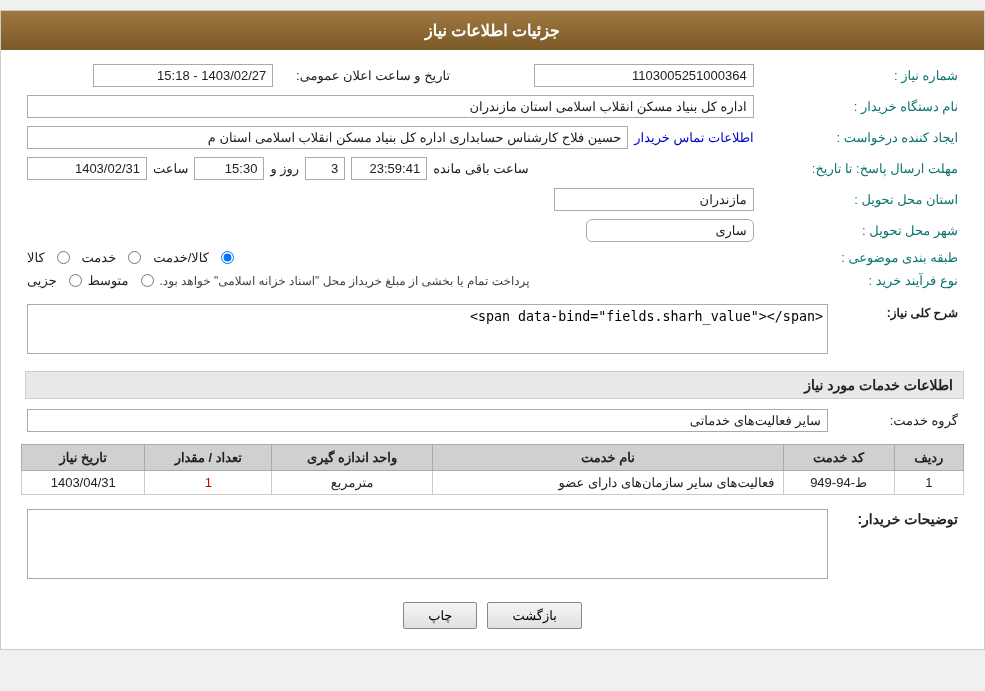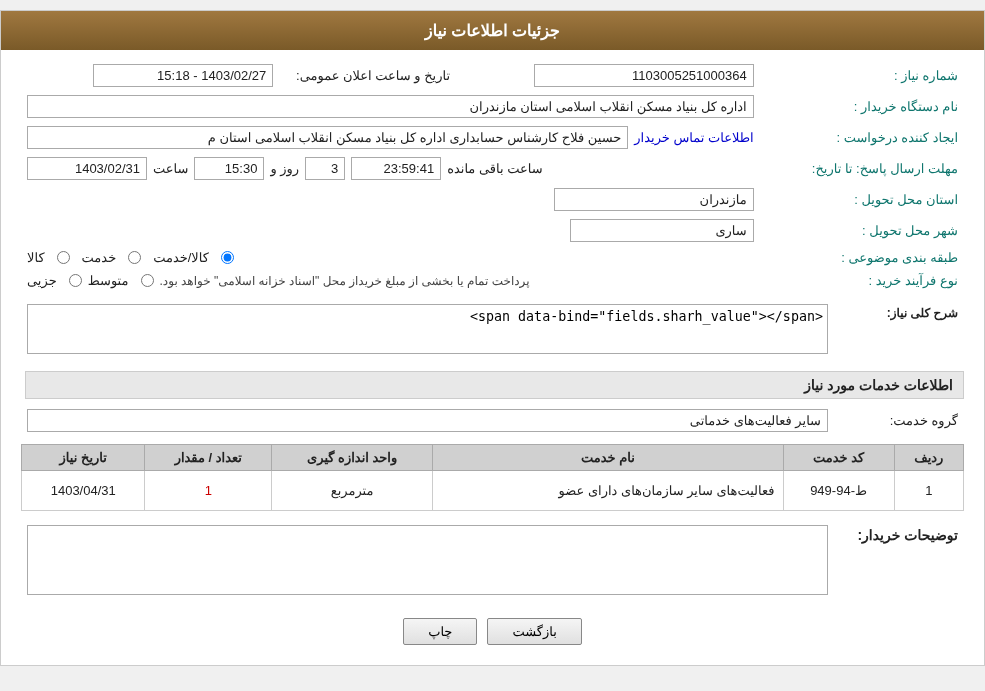--- a/index.html
+++ b/index.html
@@ -103,21 +103,21 @@
     }
     .services-table th {
       background: #d0d0d0;
       border: 1px solid #aaa;
       padding: 5px 8px;
       text-align: center;
       font-weight: bold;
     }
     .services-table td {
       border: 1px solid #ccc;
-      padding: 12px 8px;
+      padding: 4px 8px;
       text-align: center;
     }
     .services-table td.right {
       text-align: right;
     }
     .col-num { color: #c00; }
     .bottom-buttons {
       text-align: center;
       margin-top: 16px;
       display: flex;
@@ -180,37 +180,37 @@
 
       <tr>
         <td class="label-cell">مهلت ارسال پاسخ: تا تاریخ:</td>
         <td colspan="3">
           <div style="display:flex; align-items:center; gap:6px; flex-direction:row-reverse;">
             <div class="input-box" style="width:120px;">1403/02/31</div>
             <span>ساعت</span>
             <div class="input-box" style="width:70px;padding-left:44px;">15:30</div>
             <span>روز و</span>
             <div class="input-box" style="width:40px;">3</div>
-            <div class="input-box" style="width:90px;">23:59:41</div>
+            <div class="input-box" style="width:76px;">23:59:41</div>
             <span>ساعت باقی مانده</span>
           </div>
         </td>
       </tr>
 
       <tr>
         <td class="label-cell">استان محل تحویل :</td>
         <td colspan="3">
           <div class="input-box" style="width:200px;">مازندران</div>
         </td>
       </tr>
 
       <tr>
         <td class="label-cell">شهر محل تحویل :</td>
         <td colspan="3">
-          <div class="input-box" style="width:184px;">ساری</div>
+          <div class="input-box" style="width:168px;border-radius:6px;">ساری</div>
         </td>
       </tr>
 
       <tr>
         <td class="label-cell">طبقه بندی موضوعی :</td>
         <td colspan="3">
           <div class="radio-group">
             <div class="radio-item">
               <span>کالا</span>
               <input type="radio" name="tabaqe" style="">

